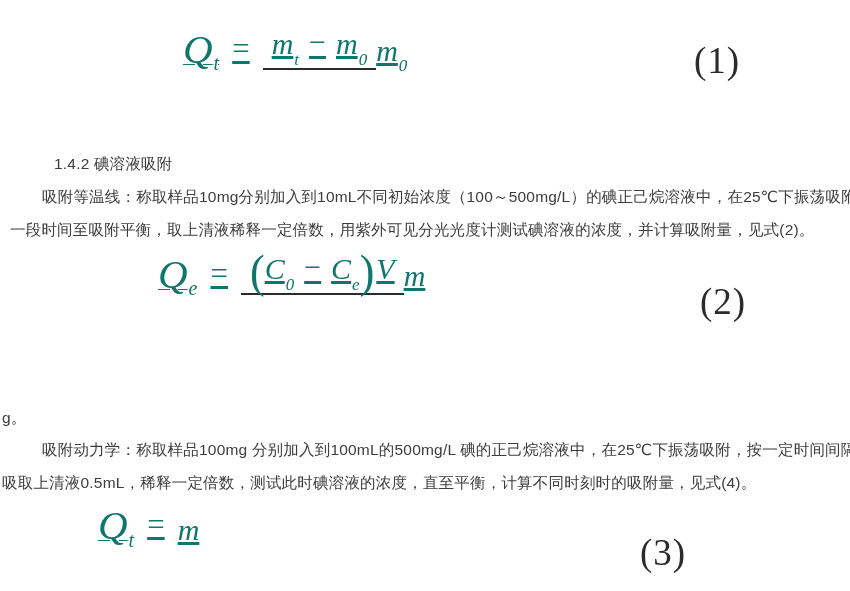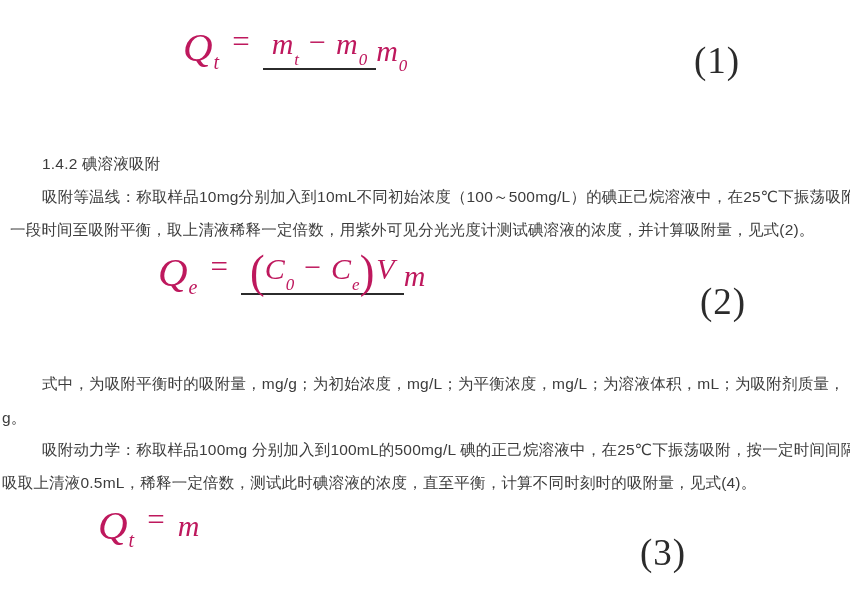--- a/index.html
+++ b/index.html
@@ -16,23 +16,24 @@
     white-space:nowrap;
     font-size:15.5px;
     line-height:19px;
     color:#3c3c3c;
     letter-spacing:0.2px;
   }
   
   .formula{
     position:absolute;
     display:flex;
-    align-items:flex-start;
+    align-items:flex-end;
     font-family:"Liberation Serif","DejaVu Serif",serif;
-    color:#be185d;
+    color:#0f766e;
+    text-decoration:underline;
   }
   .qbase{font-size:41px;font-style:italic;line-height:1;}
   .lhs sub{font-size:20px;font-style:italic;line-height:0;position:relative;bottom:-0.18em;margin-left:1px;}
   .eqsign{font-size:31px;font-style:normal;margin:0 13px;position:relative;top:-3px;}
   .frac{display:inline-flex;align-items:center;font-size:30px;}
   .num{display:block;white-space:nowrap;padding:0 9px 6px;border-bottom:2px solid #2b2b2b;font-style:italic;line-height:1.15;}
   .den{display:block;padding-top:4px;font-style:italic;line-height:1.1;}
   .ivar{font-style:italic;}
   .frac sub{font-size:17px;font-style:italic;line-height:0;position:relative;bottom:-0.22em;margin-left:1px;}
   .minus{font-style:normal;margin:0 10px;position:relative;top:-2px;}
@@ -56,36 +57,35 @@
     <span class="lhs"><span class="qbase">Q</span><sub>t</sub></span>
     <span class="eqsign">=</span>
     <span class="frac">
       <span class="num"><span class="ivar">m</span><sub>t</sub><span class="minus">−</span><span class="ivar">m</span><sub>0</sub></span>
       <span class="den"><span class="ivar">m</span><sub>0</sub></span>
     </span>
   </div>
   <div class="eqnum" style="left:694px;top:42px;">(1)</div>
 
 
-  <div class="tline" style="left:42px;top:154px;text-align:center;">1.4.2 碘溶液吸附</div>
+  <div class="tline" style="left:54px;top:154px;text-align:center;">1.4.2 碘溶液吸附</div>
 
   <div class="tline" style="left:42px;top:187px;">吸附等温线：称取样品10mg分别加入到10mL不同初始浓度（100～500mg/L）的碘正己烷溶液中，在25℃下振荡吸附</div>
   <div class="tline" style="left:10px;top:220px;">一段时间至吸附平衡，取上清液稀释一定倍数，用紫外可见分光光度计测试碘溶液的浓度，并计算吸附量，见式(2)。</div>
 
   <div class="formula" style="left:158px;top:252px;">
     <span class="lhs"><span class="qbase">Q</span><sub>e</sub></span>
     <span class="eqsign">=</span>
     <span class="frac">
       <span class="num"><span class="paren">(</span><span class="ivar">C</span><sub>0</sub><span class="minus">−</span><span class="ivar">C</span><sub>e</sub><span class="paren">)</span><span class="ivar vfac">V</span></span>
       <span class="den"><span class="ivar">m</span></span>
     </span>
   </div>
   <div class="eqnum" style="left:700px;top:283px;">(2)</div>
 
-  <div class="tline" style="left:42px;top:374px;">式中，为吸附平衡时的吸附量，mg/g；为初始浓度，mg/L；为平衡浓度，mg/L；为溶液体积，mL；为吸附剂质量，</div>
   <div class="tline" style="left:2px;top:408px;">g。</div>
 
   <div class="tline" style="left:42px;top:440px;">吸附动力学：称取样品100mg 分别加入到100mL的500mg/L 碘的正己烷溶液中，在25℃下振荡吸附，按一定时间间隔</div>
   <div class="tline" style="left:2px;top:473px;">吸取上清液0.5mL，稀释一定倍数，测试此时碘溶液的浓度，直至平衡，计算不同时刻时的吸附量，见式(4)。</div>
 
   <div class="formula" style="left:98px;top:505px;">
     <span class="lhs"><span class="qbase">Q</span><sub>t</sub></span>
     <span class="eqsign">=</span>
     <span class="frac">
       <span class="den"><span class="ivar">m</span></span>

